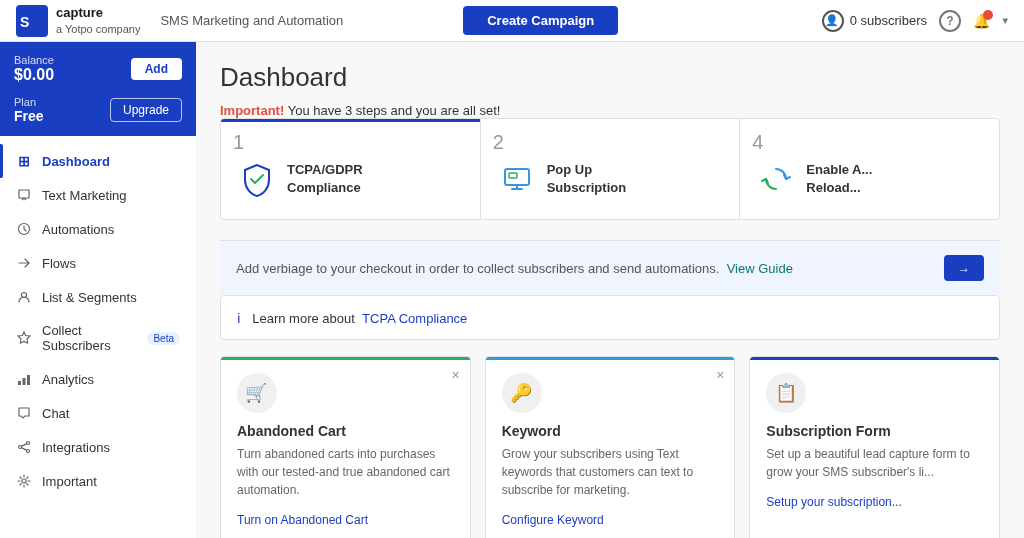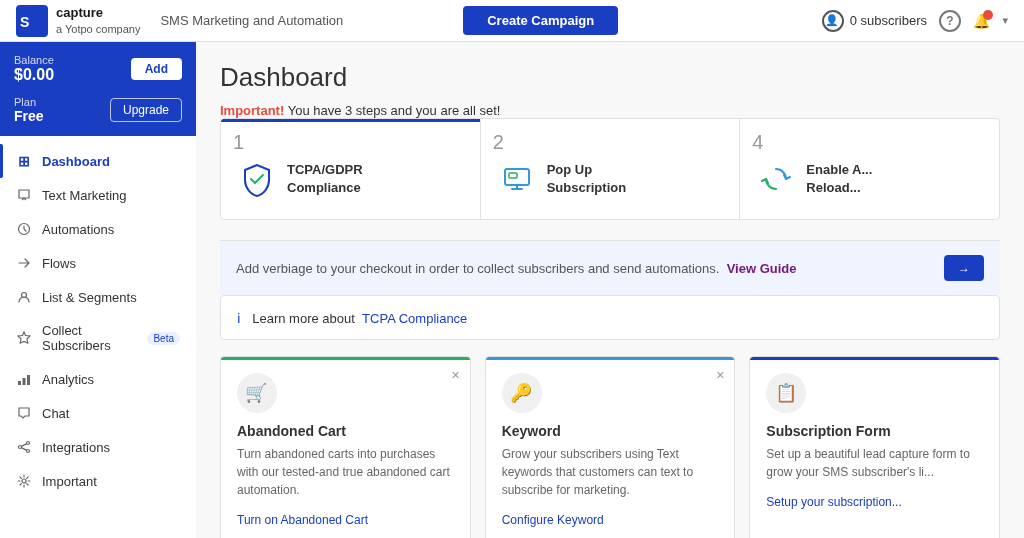--- a/index.html
+++ b/index.html
@@ -94,21 +94,21 @@
     .step-content { padding-top: 20px; display: flex; align-items: center; gap: 10px; }
     .step-icon { width: 40px; height: 40px; display: flex; align-items: center; justify-content: center; }
     .step-label { font-size: 13px; font-weight: 600; color: #333; line-height: 1.4; }
     .step-active-bar { position: absolute; top: 0; left: 0; right: 0; height: 3px; background: #1a3ec1; }
 
     
     .info-bar {
       background: #f0f4ff; border-top: 1px solid #e0e0e0; padding: 14px 16px;
       font-size: 13px; color: #555; display: flex; align-items: center; justify-content: space-between;
     }
-    .info-bar a { color: #701a75; text-decoration: none; font-weight: 700; }
+    .info-bar a { color: #0f766e; text-decoration: none; font-weight: 400; }
     .info-bar-btn { background: #1a3ec1; color: #fff; border: none; border-radius: 4px; padding: 6px 14px; font-size: 12px; cursor: pointer; }
 
     
     .compliance-notice {
       background: #fff; border: 1px solid #e0e0e0; border-radius: 4px;
       padding: 12px 16px; margin-bottom: 16px; display: flex; align-items: center;
       justify-content: space-between; font-size: 13px;
     }
     .compliance-notice a { color: #1a3ec1; text-decoration: none; font-weight: 500; }
 

